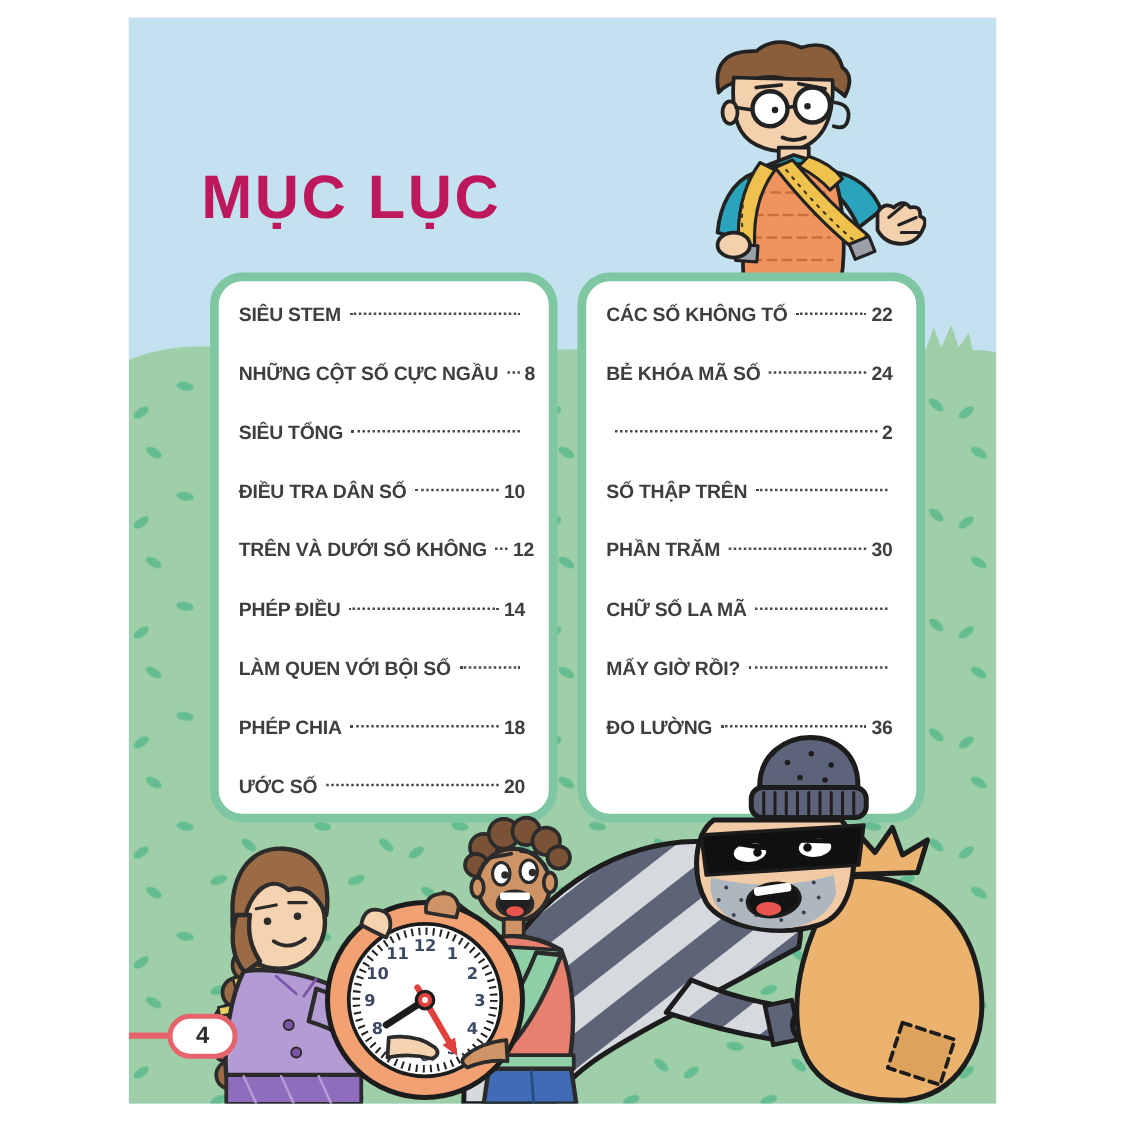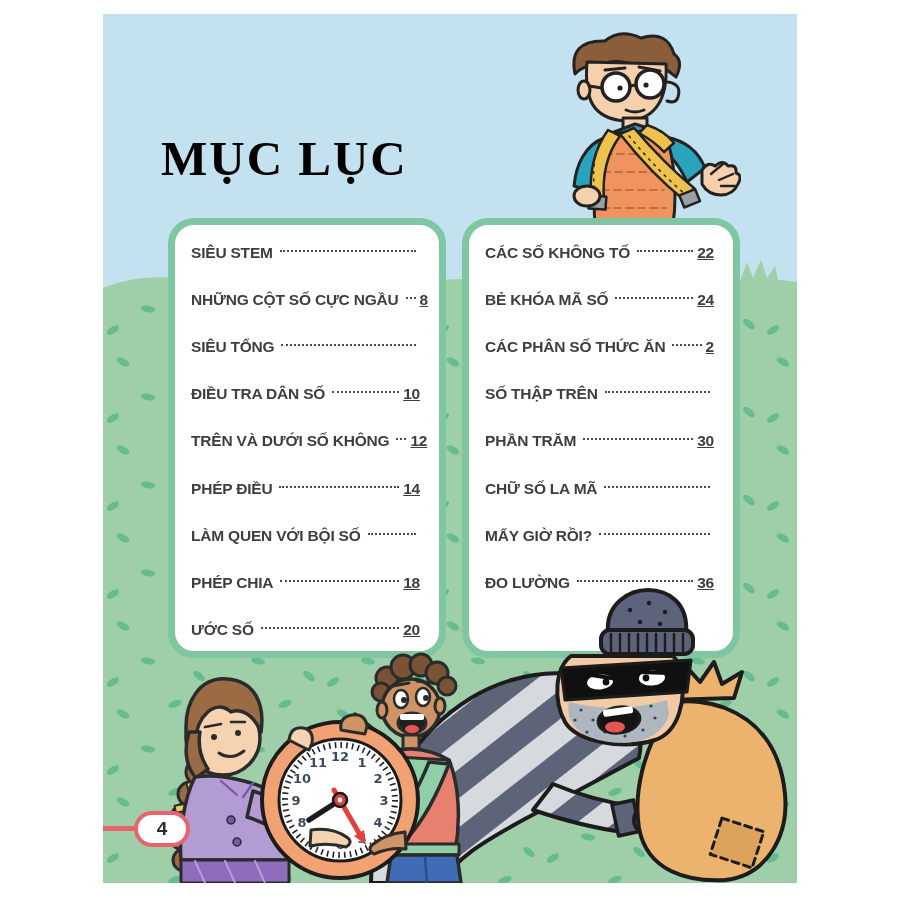--- a/index.html
+++ b/index.html
@@ -1,31 +1,31 @@
 <!DOCTYPE html>
 <html><head>
 <meta charset="utf-8">
 <style>
   html,body{margin:0;padding:0;}
   body{width:900px;height:900px;background:#ffffff;position:relative;overflow:hidden;
        font-family:"Liberation Sans",sans-serif;}
   .page{position:absolute;left:103px;top:14px;width:694px;height:869px;background:#c3e1ee;overflow:hidden;}
   .grass-svg{position:absolute;left:0;top:240px;width:694px;height:629px;z-index:1;}
   .page-title{position:absolute;left:58px;top:116px;z-index:2;margin:0;
-      font-family:Liberation Serif, serif;font-weight:bold;font-size:49px;letter-spacing:2px;color:#000000;}
+      font-family:Liberation Sans, sans-serif;font-weight:bold;font-size:49px;letter-spacing:2px;color:#be185d;}
   .tailor-svg{position:absolute;left:432px;top:14px;width:206px;height:196px;z-index:2;}
   .toc-box{position:absolute;top:204px;width:278px;height:440px;background:#ffffff;
       border:7px solid #7fc6a2;border-radius:26px;box-sizing:border-box;z-index:3;
       padding:4px 19px 0 16px;}
   .toc-box.left{left:65px;}
   .toc-box.right{left:359px;}
   .toc-row{display:flex;align-items:center;height:47.2px;
       font-weight:700;font-size:15.5px;color:#3e3e3e;letter-spacing:-0.2px;white-space:nowrap;}
   .toc-dots{flex:1;border-bottom:2.6px dotted #4a4a4a;margin:0 4px 4px 7px;min-width:10px;}
-  .toc-page{font-weight:700;text-decoration:underline;}
+  .toc-page{font-weight:700;}
   .scene-svg{position:absolute;left:0;top:566px;width:694px;height:303px;z-index:4;}
   .badge-line{position:absolute;left:0;top:812px;width:37px;height:5px;background:#e8646c;z-index:5;}
   .badge-pill{position:absolute;left:31px;top:797px;width:48px;height:28px;background:#ffffff;
       border:4.5px solid #e8646c;border-radius:18px;display:flex;align-items:center;justify-content:center;
       font-weight:700;font-size:19px;color:#2c2c2c;z-index:5;}
   text{font-family:"DejaVu Sans",sans-serif;}
 </style>
 </head>
 <body>
 
@@ -145,21 +145,20 @@
         <span>CÁC SỐ KHÔNG TỐ</span>
         <span class="toc-dots"></span>
         <span class="toc-page">22</span>
       </div>
     <div class="toc-row">
         <span>BẺ KHÓA MÃ SỐ</span>
         <span class="toc-dots"></span>
         <span class="toc-page">24</span>
       </div>
     <div class="toc-row">
-        <span>CÁC PHÂN SỐ THỨC ĂN</span>
         <span class="toc-dots"></span>
         <span class="toc-page">2</span>
       </div>
     <div class="toc-row">
         <span>SỐ THẬP TRÊN</span>
         <span class="toc-dots"></span>
         <span class="toc-page"></span>
       </div>
     <div class="toc-row">
         <span>PHẦN TRĂM</span>

